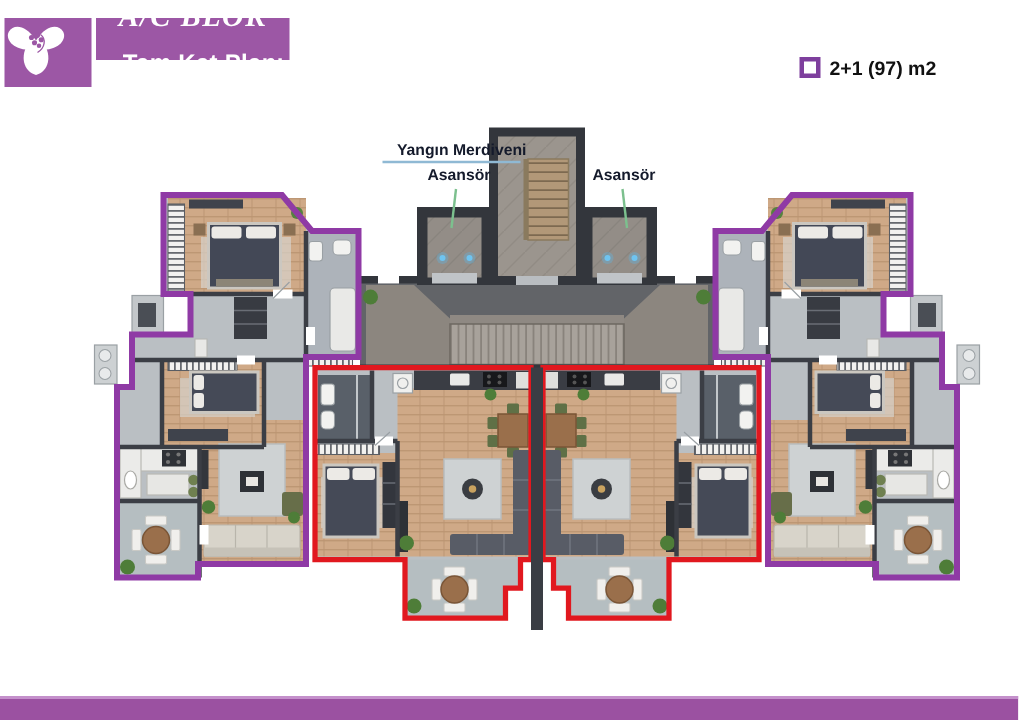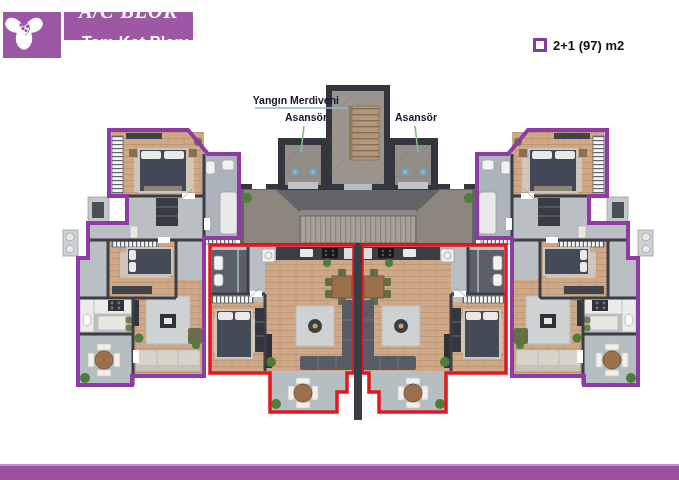--- a/index.html
+++ b/index.html
@@ -13,21 +13,21 @@
   .title-main{font-family:"Liberation Serif",serif;font-style:italic;font-weight:700;
               font-size:20px;color:#ffffff;letter-spacing:1px;}
   .title-sub{font-size:16px;font-weight:700;color:#ffffff;margin-top:13px;letter-spacing:.2px;padding-left:14px;}
   
   .legend{position:absolute;left:533px;top:38px;}
   .legend-row{display:flex;height:17px;}
   .swatch{width:8px;height:8px;background:#fff;border:3px solid #888;margin-right:6px;flex:none;}
   .legend-label{font-size:13px;font-weight:700;color:#111111;white-space:nowrap;}
   
   .plan-label{position:absolute;font-size:10.5px;font-weight:700;color:#141a2b;white-space:nowrap;}
-  .lbl-fire{left:192px;top:94px;width:147px;text-align:right;}
+  .lbl-fire{left:204px;top:94px;width:147px;text-align:right;}
   .lbl-asl{left:282px;top:111px;width:48px;text-align:center;}
   .lbl-asr{left:392px;top:111px;width:48px;text-align:center;}
   
   .footer{position:absolute;left:0;right:0;bottom:0;height:14px;border-top:2px solid #c490cb;}
   svg{position:absolute;left:0;top:0;}
 </style>
 </head>
 <body>
 
 <div class="page">

